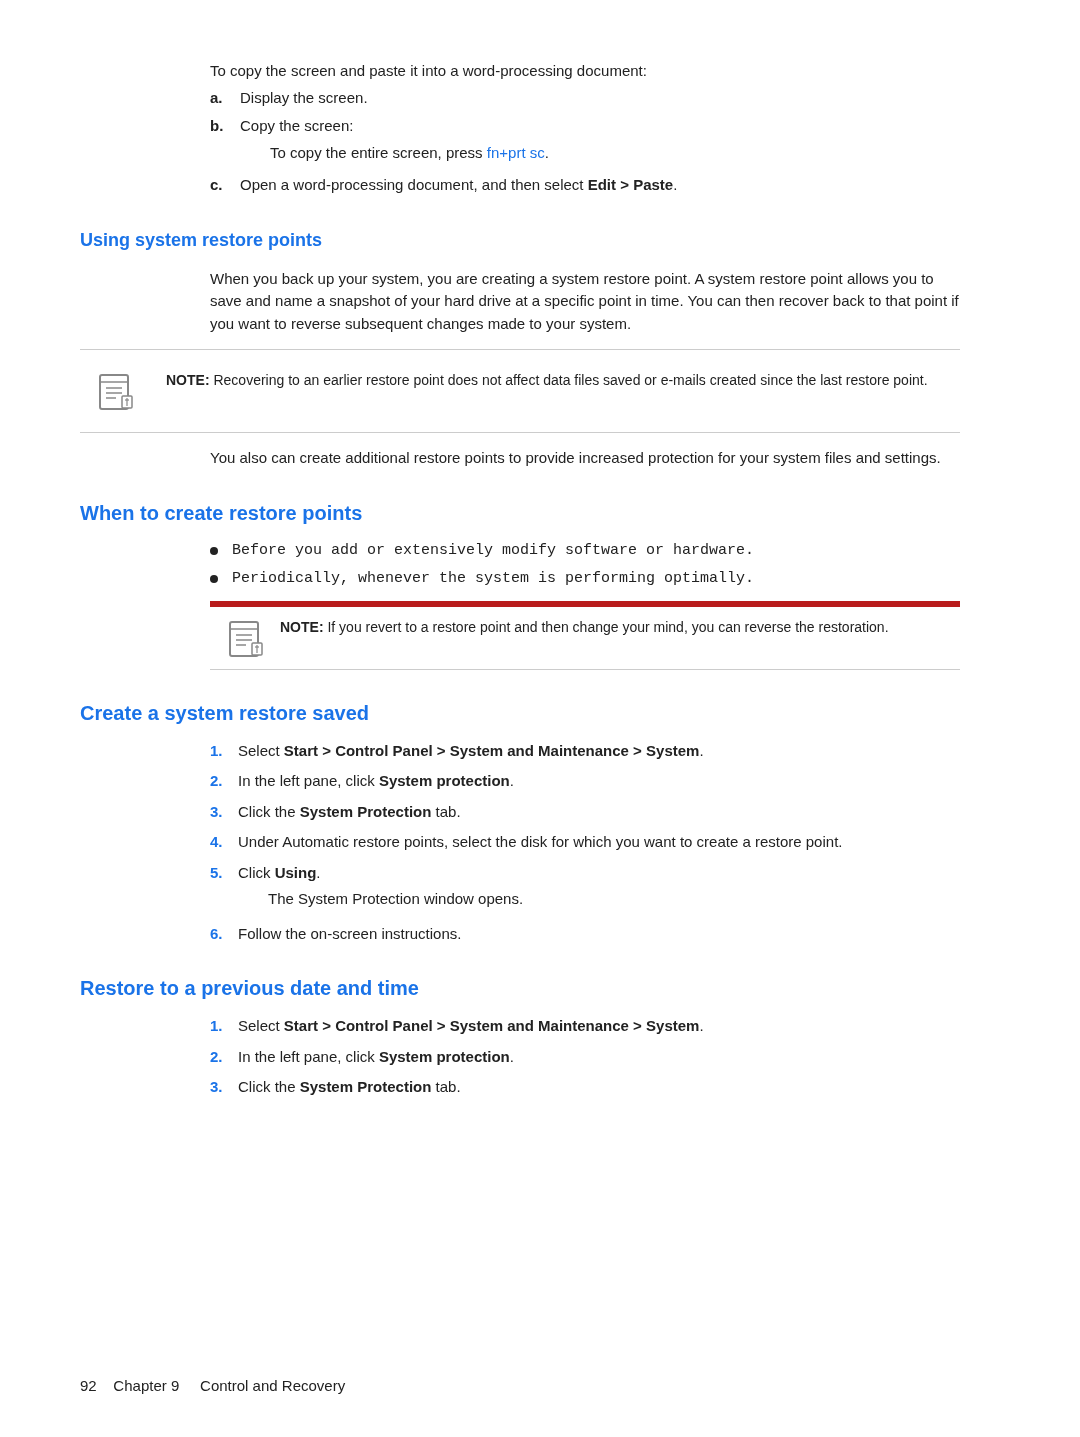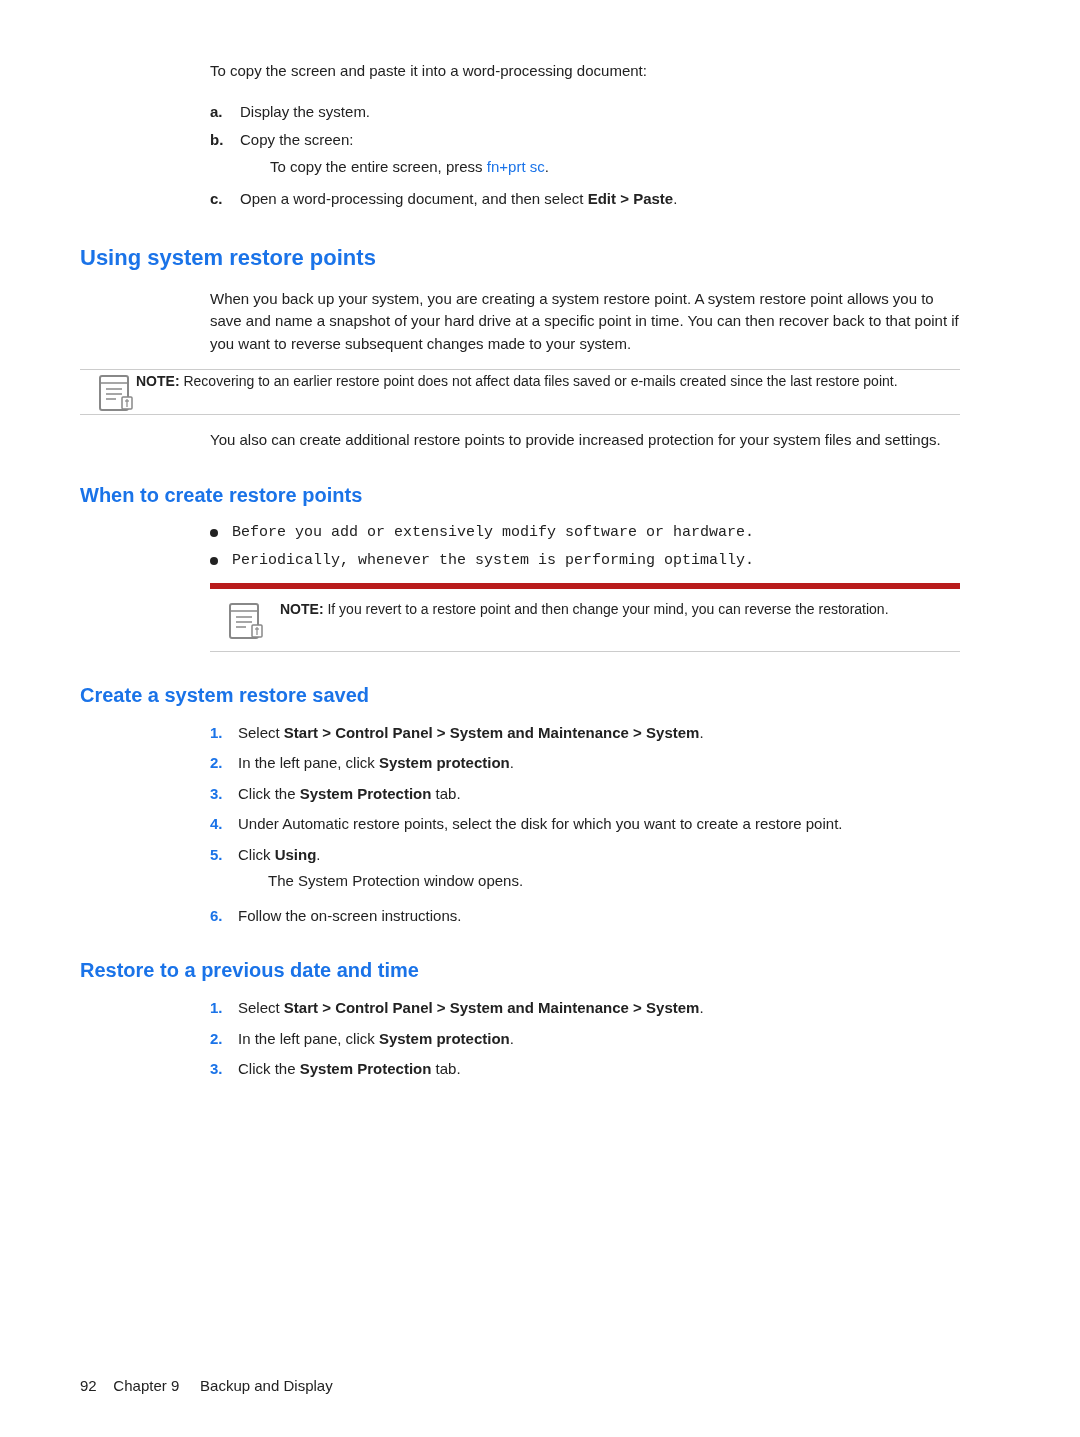--- a/index.html
+++ b/index.html
@@ -12,21 +12,21 @@
       background: #ffffff;
       font-family: Arial, Helvetica, sans-serif;
       font-size: 15px;
       color: #222222;
       line-height: 1.5;
       padding: 60px 80px 80px 80px;
       max-width: 1080px;
     }
 
     .intro-para {
-      margin-bottom: 18px;
+      margin-bottom: 4px;
       margin-left: 130px;
       margin-right: 40px;
     }
 
     .step-list {
       list-style: none;
       margin-left: 130px;
       margin-right: 40px;
       margin-bottom: 8px;
     }
@@ -53,42 +53,42 @@
       margin-bottom: 4px;
     }
 
     .link-blue {
       color: #1a73e8;
       text-decoration: none;
     }
 
     .section-heading {
       color: #1a73e8;
-      font-size: 22px;
+      font-size: 18px;
       font-weight: bold;
       margin-bottom: 14px;
       margin-top: 30px;
     }
 
     .sub-heading {
       color: #1a73e8;
       font-size: 20px;
       font-weight: bold;
       margin-bottom: 12px;
       margin-top: 28px;
     }
 
     .note-box {
       border-top: 1px solid #cccccc;
       border-bottom: 1px solid #cccccc;
-      padding: 1px 16px;
+      padding: 20px 16px;
       margin: 14px 0 14px 0;
       display: flex;
       align-items: flex-start;
-      gap: 0;
+      gap: 30px;
       margin-right: 40px;
     }
 
     .note-icon {
       width: 40px;
       height: 40px;
       flex-shrink: 0;
       margin-top: 2px;
     }
 
@@ -170,21 +170,21 @@
     }
   </style>
 </head>
 <body>
 
 <p class="intro-para">To copy the screen and paste it into a word-processing document:</p>
 
 <ul class="step-list">
   <li>
     <span class="step-label">a.</span>
-    <span class="step-content">Display the system.</span>
+    <span class="step-content">Display the screen.</span>
   </li>
   <li>
     <span class="step-label">b.</span>
     <span class="step-content">
       Copy the screen:
       <div class="sub-para">
         To copy the entire screen, press <a class="link-blue">fn+prt sc</a>.
       </div>
     </span>
   </li>
@@ -296,14 +296,14 @@
   </li>
   <li>
     <span class="ordered-num">3.</span>
     <span class="ordered-content">Click the <strong>System Protection</strong> tab.</span>
   </li>
 </ol>
 
 <div style="position: fixed; bottom: 40px; left: 80px;">
   <span>92</span>&nbsp;&nbsp;&nbsp;
   <span>Chapter 9</span>&nbsp;&nbsp;&nbsp;&nbsp;
-  <span>Backup and Display</span>
+  <span>Control and Recovery</span>
 </div>
 
 </body></html>

